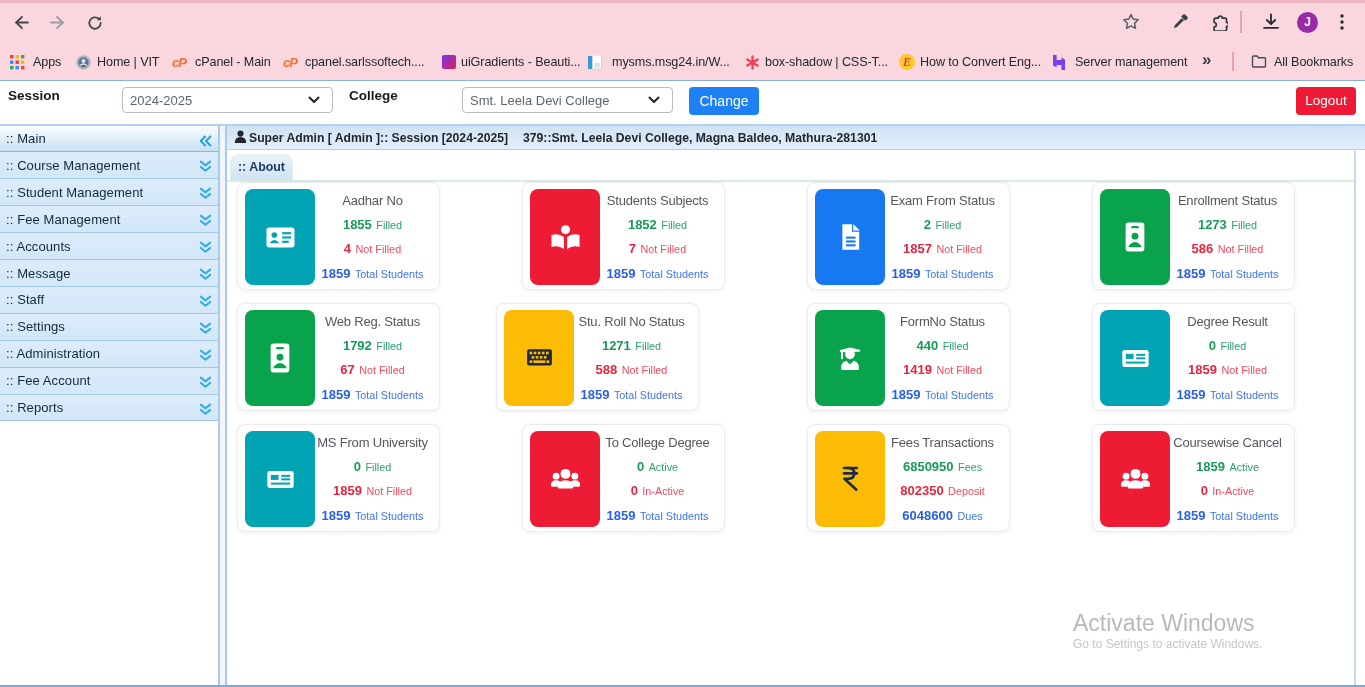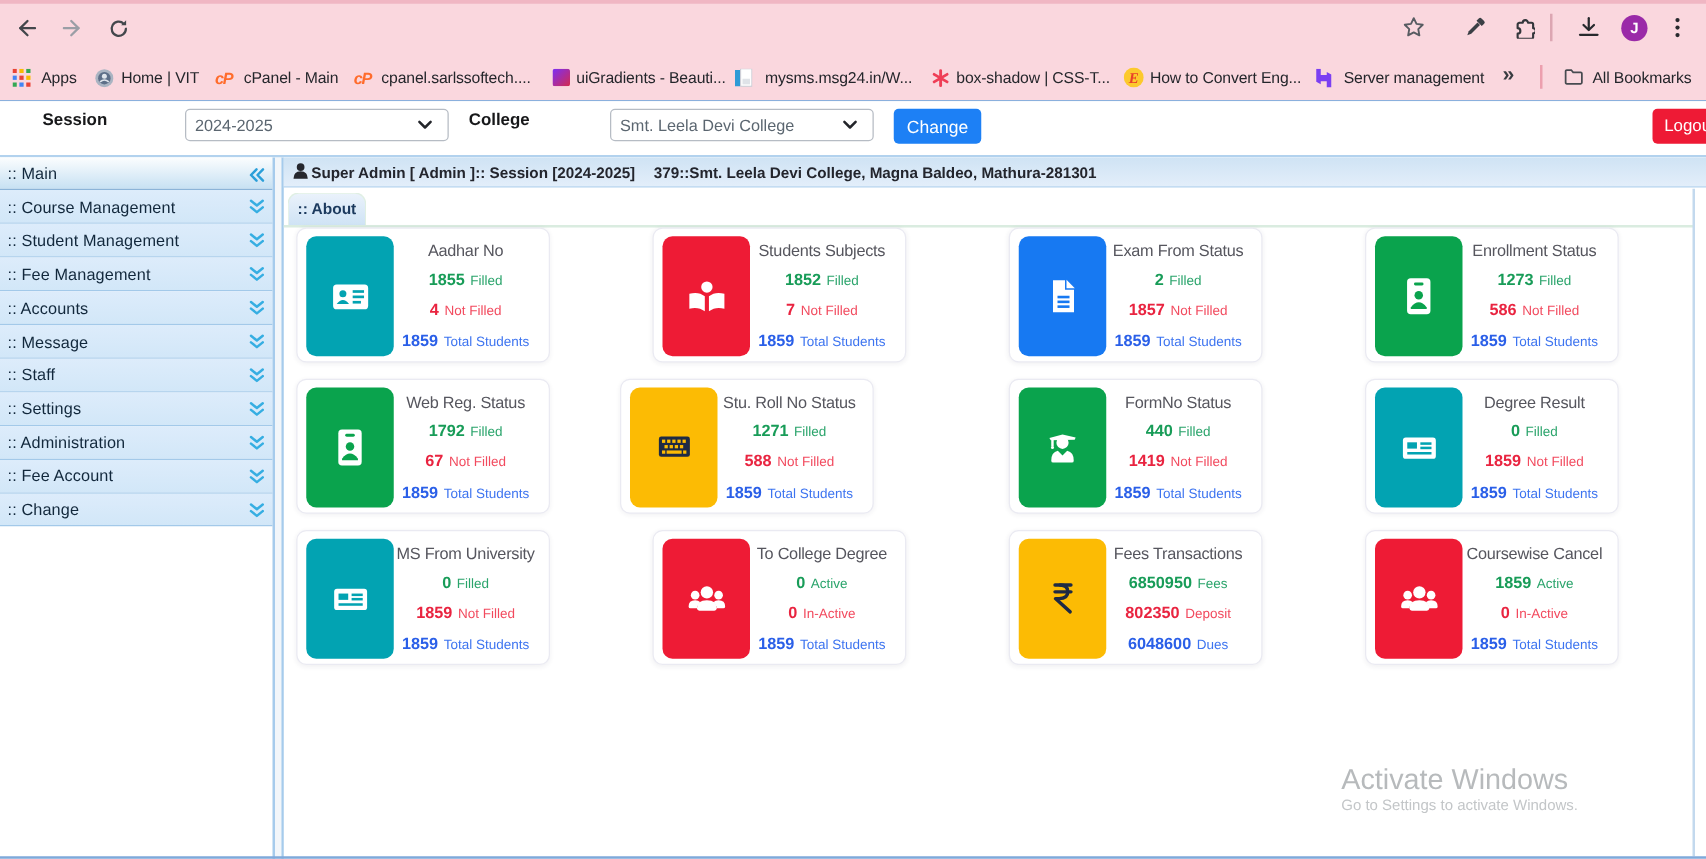--- a/index.html
+++ b/index.html
@@ -12,21 +12,21 @@
 #omnibox .ichalo { position:absolute; left:3px; top:3px; width:28px; height:28px; border-radius:14px; background:#f3d5da; }
 #urltext { position:absolute; left:35px; top:6px; font-size:16.5px; color:#2b2e35; letter-spacing:-0.75px; }
 .tbi { position:absolute; top:0; }
 #bmbar { position:absolute; left:0; top:44px; width:1365px; height:35px; }
 .bmi { position:absolute; top:10px; height:16px; display:flex; align-items:center; }
 .bmt { position:absolute; top:11px; font-size:12.6px; letter-spacing:-0.1px; color:#24262b; white-space:nowrap; }
 #chromeline { position:absolute; left:0; top:79.5px; width:1365px; height:1.8px; background:#8bb0dd; }
 
 
 #apphead { position:absolute; left:0; top:81.3px; width:1365px; height:44.3px; background:#fff; }
-#appheadc { position:absolute; left:0; top:81.3px; width:1242px; height:42.6px;margin-left:26px; }
+#appheadc { position:absolute; left:0; top:81.3px; width:1242px; height:42.6px; }
 .hlabel { position:absolute; top:6.5px; font-size:13.5px; font-weight:bold; color:#17181a; }
 .hselect { position:absolute; top:6px; height:26px; background:#fff; border:1px solid #b6bcc4; border-radius:4px; font-size:13px; color:#5b6670; display:flex; align-items:center; padding-left:7px; }
 .hselect svg { position:absolute; right:12px; top:8px; }
 .hbtn { position:absolute; top:5.7px; height:28px; border-radius:4px; color:#fff; font-size:14px; display:flex; align-items:center; justify-content:center; }
 
 
 #sidebar { position:absolute; left:0; top:125.6px; width:220px; height:561.4px; background:#fff; }
 #sidebar .rborder { position:absolute; right:0; top:0; width:2px; height:561.4px; background:#a6cbec; }
 .mrow { position:absolute; left:0; width:218px; height:26.9px; background:linear-gradient(#ddecfb,#d2e7f8); border-bottom:1.5px solid #a3c9e9; display:flex; align-items:center; }
 .mhead { background:linear-gradient(#fbfdfe,#c7e1f3); border-bottom:1.8px solid #8cb4d8; }
@@ -304,21 +304,21 @@
 <div class="mrow" style="top:242.1px">
       <span class="mtxt">:: Fee Account</span>
       <span class="mchev"><svg width="13" height="13" viewBox="0 0 13 13">
           <g stroke="#36aee2" stroke-width="2" fill="none" stroke-linecap="round" stroke-linejoin="round">
             <path d="M1.8 1.6 L6.5 5.4 L11.2 1.6"></path>
             <path d="M1.8 6.9 L6.5 10.7 L11.2 6.9"></path>
           </g>
         </svg></span>
     </div>
 <div class="mrow" style="top:269.0px">
-      <span class="mtxt">:: Change</span>
+      <span class="mtxt">:: Reports</span>
       <span class="mchev"><svg width="13" height="13" viewBox="0 0 13 13">
           <g stroke="#36aee2" stroke-width="2" fill="none" stroke-linecap="round" stroke-linejoin="round">
             <path d="M1.8 1.6 L6.5 5.4 L11.2 1.6"></path>
             <path d="M1.8 6.9 L6.5 10.7 L11.2 6.9"></path>
           </g>
         </svg></span>
     </div>
   <div class="rborder"></div>
 </div>
 

